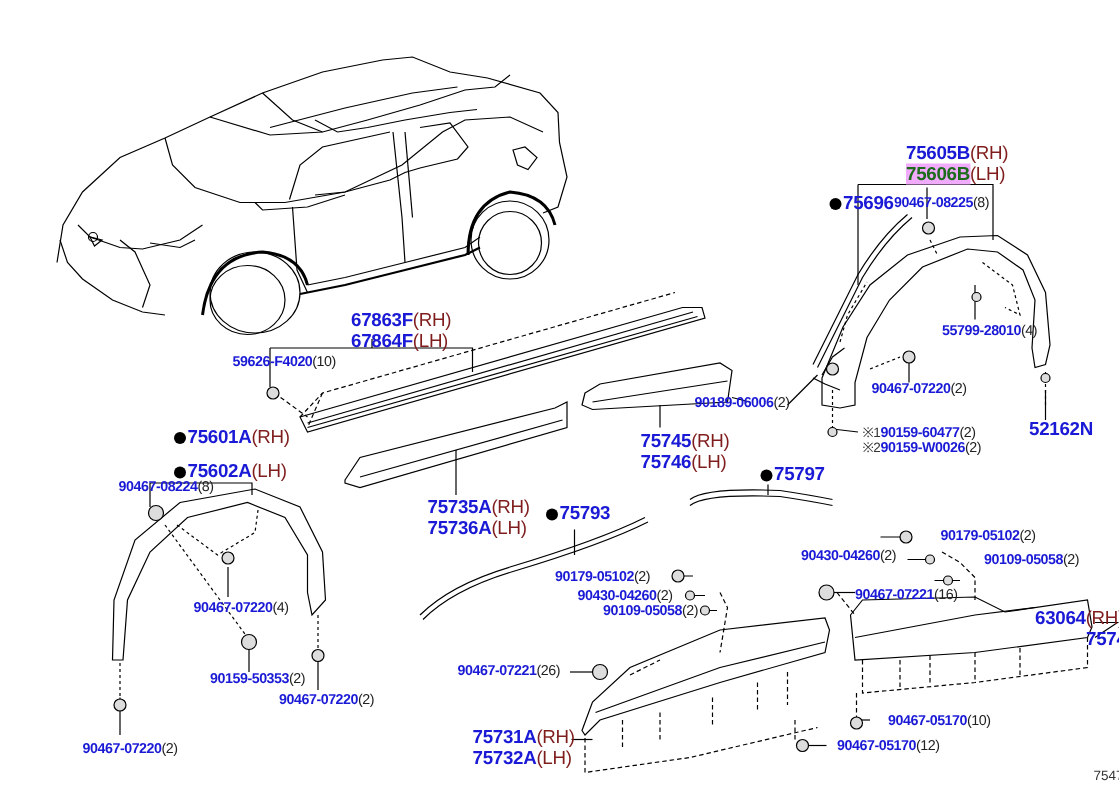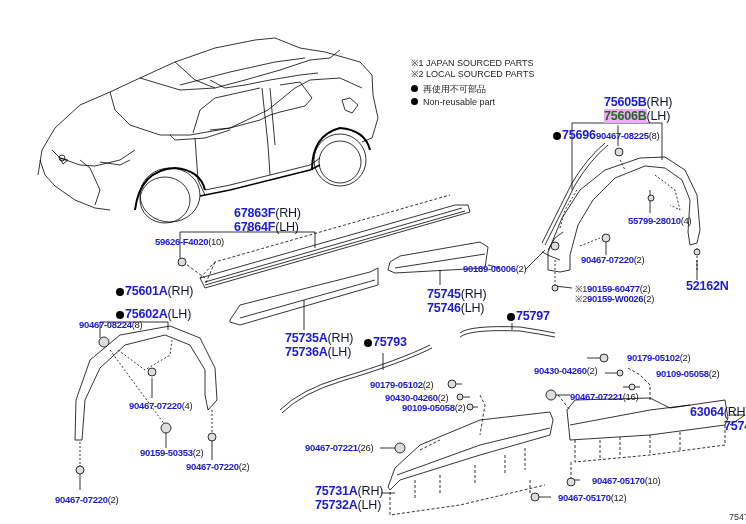--- a/index.html
+++ b/index.html
@@ -1,21 +1,21 @@
 <!DOCTYPE html>
 <html><head>
 <meta charset="utf-8">
 <style>
   html,body{margin:0;padding:0;background:#fff;}
   #stage{position:relative;width:746px;height:524px;overflow:hidden;background:#fff;font-family:"Liberation Sans",sans-serif;}
   svg.art{position:absolute;left:0;top:0;width:746px;height:524px;}
   .lbl{position:absolute;white-space:nowrap;font-family:"Liberation Sans",sans-serif;line-height:1;}
   .pn{color:#1a1ad6;font-weight:bold;cursor:pointer;}
   .qty{color:#222;font-weight:normal;}
-  .side{color:#0f172a;font-weight:normal;}
+  .side{color:#7f1d1d;font-weight:normal;}
   .sm{font-size:9.5px;letter-spacing:-0.3px;}
   .lg{font-size:12.5px;letter-spacing:-0.2px;}
   .hl{background:#f0abfc;color:#1b6b1b;}
   .dot{display:inline-block;width:8px;height:8px;border-radius:50%;background:#000;margin-right:1px;vertical-align:-1px;}
   .legend{position:absolute;left:411px;top:58px;font-size:9px;color:#222;line-height:11px;}
   .legend .row{white-space:nowrap;}
   .legend .bul{display:inline-block;width:7px;height:7px;border-radius:50%;background:#000;margin-right:5px;vertical-align:0;}
   .diag-id{position:absolute;left:709px;top:512px;font-size:9px;color:#333;margin-left:20px;}
   .mk{font-weight:normal;color:#333;font-size:9px;}
 </style>
@@ -164,36 +164,20 @@
       <circle cx="604" cy="358" r="4" fill="#ddd"></circle>
       <circle cx="620" cy="373" r="3" fill="#ddd"></circle>
       <circle cx="632" cy="387" r="3" fill="#ddd"></circle>
       <circle cx="551" cy="395" r="5" fill="#ddd"></circle>
       <circle cx="400" cy="448" r="5" fill="#ddd"></circle>
       <circle cx="571" cy="482" r="4" fill="#ddd"></circle>
       <circle cx="535" cy="497" r="4" fill="#ddd"></circle>
     </g>
   </svg>
 
-  <div class="legend">
-    <div class="row">
-      <span>※1</span>
-      <span>JAPAN SOURCED PARTS</span>
-    </div>
-    <div class="row">
-      <span>※2</span>
-      <span>LOCAL SOURCED PARTS</span>
-    </div>
-    <div class="row" style="margin-top:4px">
-      <span class="bul"></span><span>再使用不可部品</span>
-    </div>
-    <div class="row" style="margin-top:2px">
-      <span class="bul"></span><span>Non-reusable part</span>
-    </div>
-  </div>
 
   <div class="lbl lg" style="left:604px;top:96px">
     <span class="pn">75605B</span><span class="side">(RH)</span>
   </div>
   <div class="lbl lg" style="left:604px;top:110px">
     <span class="pn hl">75606B</span><span class="side">(LH)</span>
   </div>
   <div class="lbl lg" style="left:553px;top:129px">
     <span class="dot"></span><span class="pn">75696</span>
   </div>

